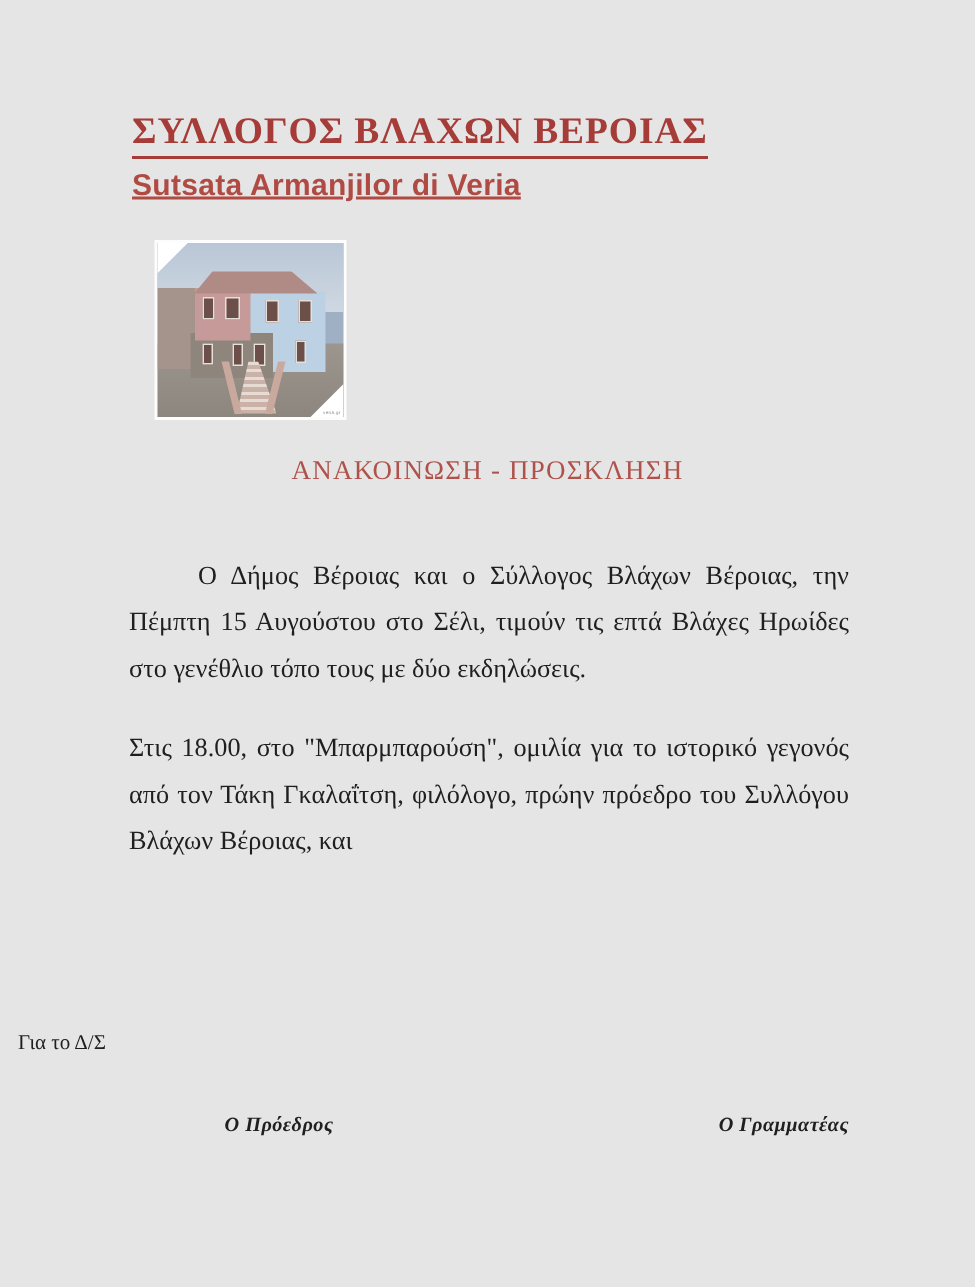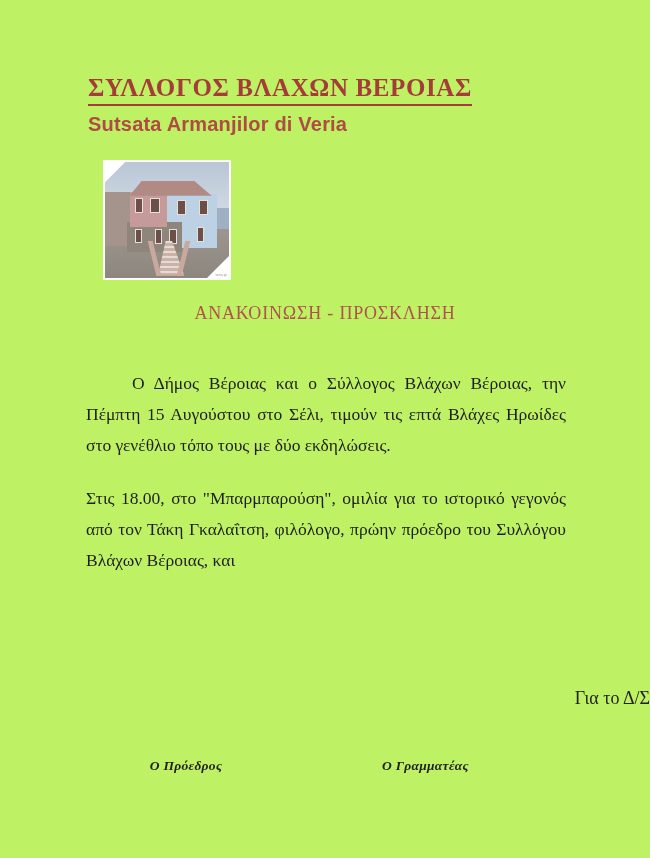--- a/index.html
+++ b/index.html
@@ -14,21 +14,21 @@
     position: relative;
     overflow: hidden;
     font-family: "Liberation Serif", "DejaVu Serif", serif;
     color: #1a1a1a;
     -webkit-font-smoothing: antialiased;
   }
 
   .page {
     position: absolute;
     inset: 0;
-    background: #bef264;
+    background: #e5e5e5;
   }
 
   
   .masthead {
     position: absolute;
     left: 88px;
     top: 74px;
     width: 480px;
   }
   .org-title-gr {
@@ -44,20 +44,21 @@
     line-height: 1.12;
   }
   .org-title-lat {
     margin-top: 7px;
     font-family: "Liberation Sans", "DejaVu Sans", sans-serif;
     font-size: 20px;
     font-weight: bold;
     color: #b04b44;
     letter-spacing: 0.2px;
     line-height: 1.15;
+    text-decoration: underline;
   }
 
   
   .photo-wrap {
     position: absolute;
     left: 103px;
     top: 160px;
     width: 128px;
     height: 120px;
     background: #fdfdfd;
@@ -204,44 +205,44 @@
     margin: 0 0 22px 0;
   }
   .para.indented { text-indent: 46px; }
   .para:last-child { margin-bottom: 0; }
 
   
   .for-board {
     position: absolute;
     left: 12px; right: 0;
     top: 688px;
-    text-align: right;
-    font-size: 18px;
+    text-align: left;
+    font-size: 14px;
     color: #1f1f1f;
   }
   .signatures {
     position: absolute;
     left: 86px;
     top: 742px;
     width: 480px;
     display: flex;
     justify-content: space-between;
   }
   .sig-col {
     width: 200px;
     text-align: center;
     font-family: "Liberation Serif", "DejaVu Serif", serif;
     font-style: italic;
     font-weight: bold;
     font-size: 13.5px;
     color: #1f1f1f;
   }
   .sig-col.left  { text-align: center; }
-  .sig-col.right { text-align: left; }
-  .sig-role { margin: 16px; letter-spacing: 0.3px; }
+  .sig-col.right { text-align: right; }
+  .sig-role { margin: 0; letter-spacing: 0.3px; }
   .sig-name { margin: 21px 0 0 0; letter-spacing: 0.3px; }
 </style>
 </head>
 <body>
 
 <div class="page">
 
   <div class="masthead">
     <div class="org-title-gr">ΣΥΛΛΟΓΟΣ ΒΛΑΧΩΝ ΒΕΡΟΙΑΣ</div>
     <div class="org-title-lat">Sutsata Armanjilor di Veria</div>

